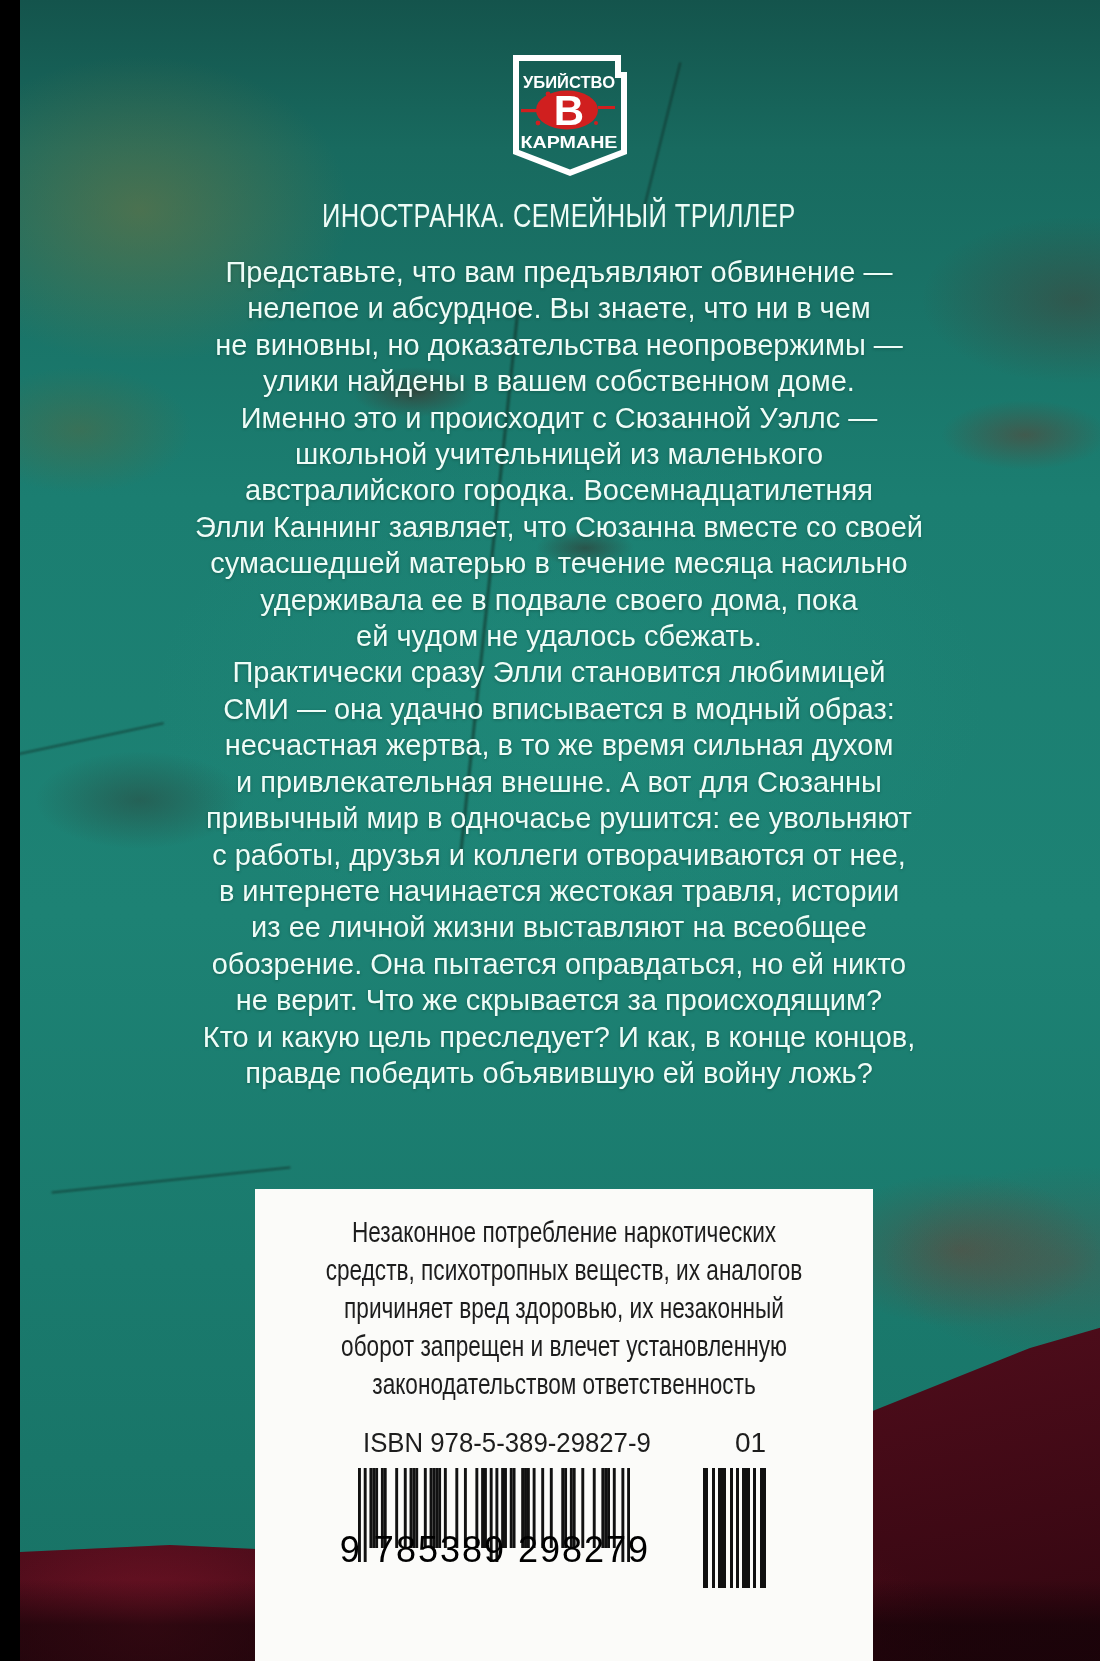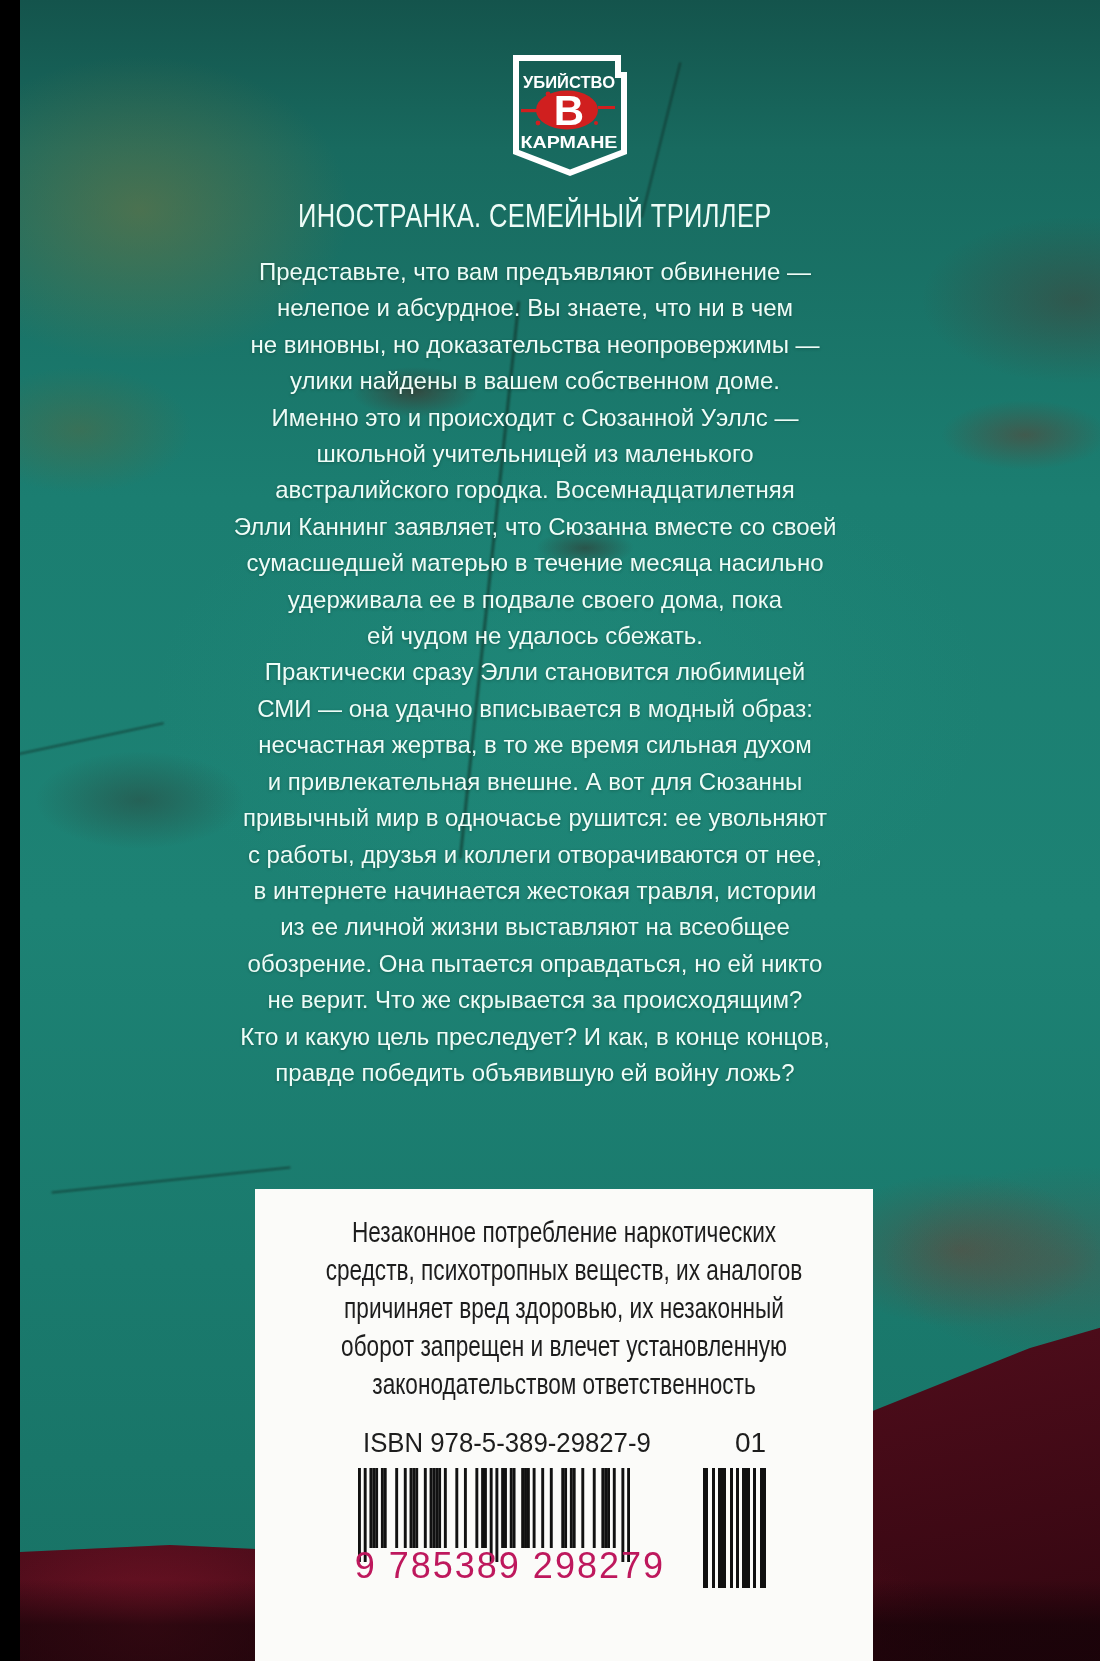--- a/index.html
+++ b/index.html
@@ -33,25 +33,25 @@
     clip-path:polygon(0px 1552px,150px 1545px,320px 1553px,480px 1540px,620px 1500px,
                       760px 1448px,900px 1392px,1010px 1348px,1100px 1322px,
                       1100px 1661px,0px 1661px);
     background:
       linear-gradient(to bottom, rgba(0,0,0,0) 1580px, rgba(15,2,6,.65) 1625px),
       radial-gradient(ellipse 280px 170px at 130px 1625px, rgba(145,26,48,.55), rgba(145,26,48,0) 70%),
       radial-gradient(ellipse 420px 220px at 620px 1660px, rgba(130,18,38,.40), rgba(130,18,38,0) 75%),
       linear-gradient(168deg,#1d0408 18%,#3c0811 38%,#581120 62%,#4c0c1a 82%,#310610 100%);
   }
 
-  .text-col{position:absolute;left:0;width:1030px;text-align:center;color:#eefcf7;}
+  .text-col{position:absolute;left:0;width:1030px;text-align:center;color:#eefcf7;padding-left:24px;}
   .series-title{top:196px;font-size:34px;letter-spacing:.5px;white-space:nowrap;}
   .series-title .squeeze{display:inline-block;transform:scaleX(.75);transform-origin:center;}
   .annotation{
-    top:254px;font-size:24px;line-height:36.4px;white-space:pre-line;
+    top:254px;font-size:29px;line-height:36.4px;white-space:pre-line;
     text-shadow:0 1px 3px rgba(0,40,30,.35);
   }
 
   .logo{position:absolute;left:488px;top:53px;width:124px;height:124px;}
   .logo text{font-family:"Liberation Sans",sans-serif;font-weight:bold;fill:#ffffff;}
 
   .legal-box{
     position:absolute;left:235px;top:1189px;width:618px;height:529px;
     background:#fbfbf9;color:#1d1d1d;
   }
@@ -59,22 +59,22 @@
     position:absolute;top:24px;left:0;width:100%;
     font-size:29px;line-height:38px;text-align:center;white-space:pre-line;
     transform:scaleX(.78);transform-origin:center;
   }
   .isbn-label{position:absolute;left:108px;top:238px;font-size:28px;
     transform:scaleX(.92);transform-origin:left;white-space:nowrap;}
   .edition-code{position:absolute;left:480px;top:238px;font-size:28px;}
   .ean{position:absolute;left:103px;top:279px;}
   .ean rect{fill:#111;}
   .barcode-digits{
-    position:absolute;left:70px;top:356px;width:340px;text-align:right;
-    font-size:36px;letter-spacing:2px;color:#be185d;white-space:nowrap;
+    position:absolute;left:70px;top:340px;width:340px;text-align:center;
+    font-size:36px;letter-spacing:2px;color:#000000;white-space:nowrap;
   }
   .edition-barcode{position:absolute;left:448px;top:279px;}
   .edition-barcode rect{fill:#111;}
 </style>
 </head>
 <body>
 
 <div class="cover">
 
   <div class="crack c1"></div>

